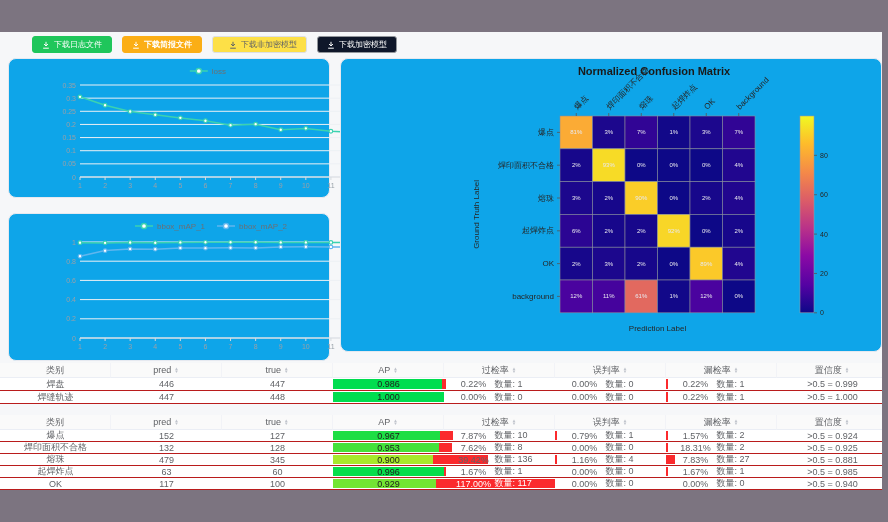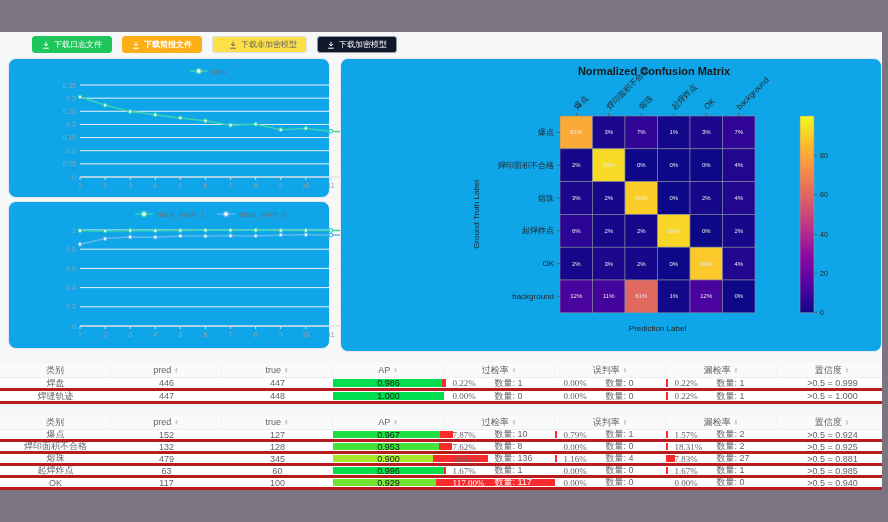--- a/index.html
+++ b/index.html
@@ -16,41 +16,41 @@
          align-items:center; gap:4px; border:1px solid transparent; color:#fff; cursor:pointer;
          font-family:inherit; white-space:nowrap; }
   .btn.success { background:#1fc65b; border-color:#1fc65b;margin-left:24px; }
   .btn.warning { background:#fbae15; border-color:#fbae15;font-weight:bold; }
   .btn.plain   { background:#fde047; border-color:#dcdfe6; color:#606266;padding-left:16px; }
   .btn.info    { background:#0f172a; border-color:#92969b; }
   .dl-icon { display:inline-flex; }
 
   .card { position:absolute; background:#0ea5e9; border:1px solid #e6e9f0; border-radius:8px;padding-left:41px; }
   #card-loss { left:8px; top:58px; width:322px; height:140px; }
-  #card-map  { left:8px; top:201px; width:322px; height:148px; }
+  #card-map  { left:8px; top:213px; width:322px; height:148px; }
   #card-cm   { left:340px; top:58px; width:542px; height:294px; }
   .card svg { display:block; }
 
   .tables { position:absolute; left:0; top:363px; width:888px; background:transparent; z-index:2; }
   .tgroup { background:#fff; }
   .tgap { height:11px; background:#f6f7f9; }
   .trow { display:grid; grid-template-columns:repeat(8,1fr); align-items:stretch; }
   .thead { background:#fafafa; height:15px; }
   .thead .cell { font-size:9px; color:#606266; border-bottom:1px solid #ebeef5; border-right:1px solid #f2f3f7; }
   .cell { display:flex; align-items:center; justify-content:center; position:relative; overflow:hidden; }
-  .tbody .trow { height:13px; border-bottom:3px solid #b91c1c; }
+  .tbody .trow { height:13px; border-bottom:1px solid #b91c1c; }
   .tgroup.g2 .tbody .trow { height:12px; }
   .tbody .cell { font-size:9px; color:#606266; }
   .sort { display:inline-flex; flex-direction:column; margin-left:3px; color:#c0c4cc; }
   .sort span { font-size:4.5px; line-height:3.5px; }
   .ap-track { position:absolute; left:0; right:0; top:1px; bottom:1px; background:#fb2a2d; }
   .ap-fill { height:100%; }
   .ap-text { position:relative; color:#1c1c1c; z-index:1; }
   .rate-bar { position:absolute; left:0; top:1px; bottom:1px; background:#fb2a2d; }
-  .rate-pct { position:relative; z-index:1; width:42px; text-align:left;font-family:Liberation Serif, serif; }
+  .rate-pct { position:relative; z-index:1; width:42px; text-align:center; }
   .rate-cnt { position:relative; z-index:1; width:52px; text-align:left; }
   .rate-full .rate-pct, .rate-full .rate-cnt { color:#fff; }
 </style>
 </head>
 <body>
 
 <div class="frame">
   <div class="chrome top"></div>
 
   <div class="toolbar">

